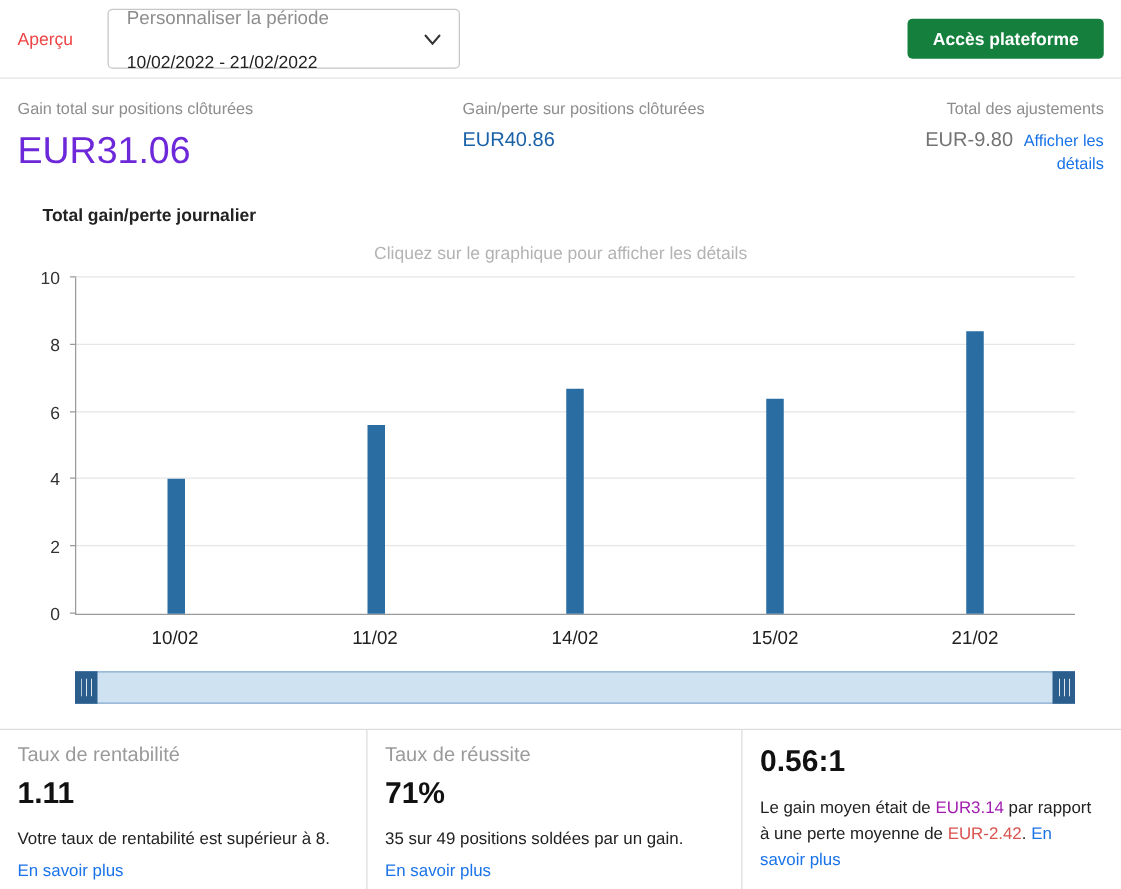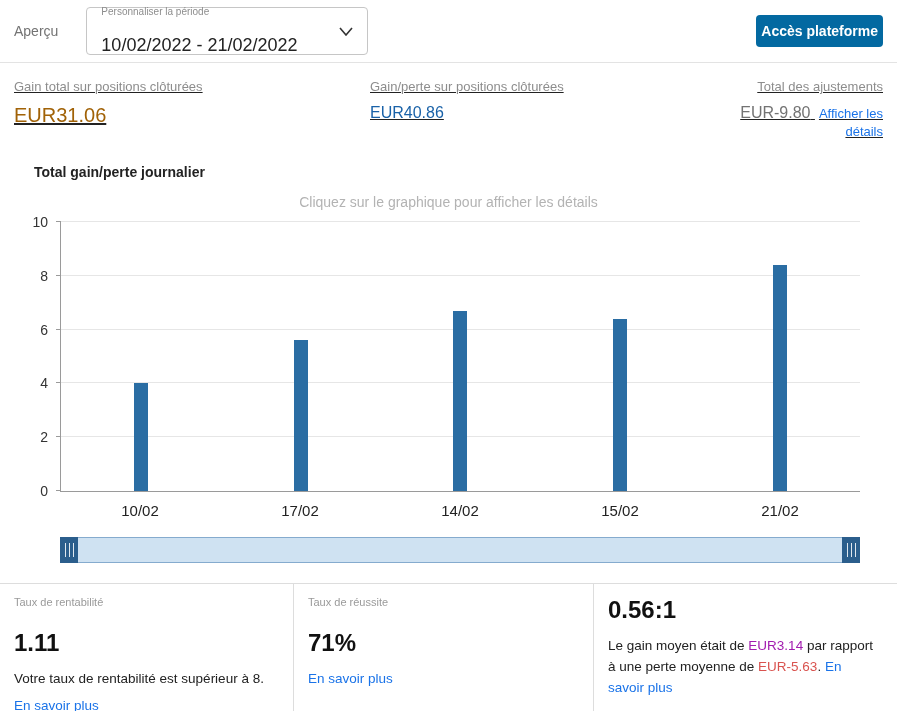--- a/index.html
+++ b/index.html
@@ -12,58 +12,58 @@
   }
 
   
   .header {
     display: flex;
     align-items: center;
     padding: 7px 14px;
     gap: 28px;
     height: 62px;
   }
-  .overview-label { font-size: 14px; color: #737373; }
+  .overview-label { font-size: 14px; color: #ef4444; }
   .period-box {
     display: flex;
     align-items: center;
     justify-content: space-between;
     border: 1px solid #c6c6c6;
     border-radius: 4px;
     padding: 6px 14px;
     width: 282px;
     height: 48px;
     cursor: pointer;
     background: #fff;
   }
-  .period-label { font-size: 10px; color: #8d8d8d; margin-bottom: 18px; }
-  .period-value { font-size: 18px; color: #222; }
+  .period-label { font-size: 15px; color: #8d8d8d; margin-bottom: 18px; }
+  .period-value { font-size: 14px; color: #222; }
   .chevron { width: 14px; height: 9px; margin-left: 8px; }
   .platform-btn {
     margin-left: auto;
-    background: #0369a1;
+    background: #15803d;
     color: #fff;
     font-weight: bold;
     font-size: 14px;
     font-family: "Liberation Sans", sans-serif;
-    padding: 8px 5px;
+    padding: 8px 20px;
     border: none;
     border-radius: 4px;
     cursor: pointer;
     height: 32px;
   }
   .hr { height: 1px; background: #e3e3e3; }
 
   
-  .summary { display: flex; padding: 16px 14px 10px 14px; text-decoration: underline; }
+  .summary { display: flex; padding: 16px 14px 10px 14px; }
   .sum-col1 { width: 356px; }
   .sum-col2 { width: 360px; }
   .sum-col3 { flex: 1; text-align: right; }
   .sum-label { font-size: 13px; color: #8d8d8d; margin-bottom: 10px; }
-  .sum-value-lg { font-size: 20px; color: #a16207; }
+  .sum-value-lg { font-size: 30px; color: #6d28d9; }
   .sum-value-md { font-size: 16px; color: #1a62a8; }
   .sum-value-red { font-size: 16px; color: #737373; }
   .link { color: #1a73e8; text-decoration: none; cursor: pointer; }
   .sum-link { font-size: 13px; margin-left: 4px; text-align: right; }
 
   
   .chart-title { font-size: 14px; font-weight: bold; padding: 14px 14px 0 14px; margin-left: 20px; }
   .chart-hint { text-align: center; color: #b3b3b3; font-size: 14px; margin: 14px 0 12px 0; }
   .plot {
     position: relative;
@@ -133,21 +133,21 @@
     background: repeating-linear-gradient(90deg,
       rgba(255,255,255,.85) 0 1px, transparent 1px 4px);
   }
 
   
   .cards { display: flex; border-top: 1px solid #ddd; margin-top: 20px; min-height: 124px; }
   .card { padding: 12px 16px 12px 14px; }
   .card1 { width: 293px; }
   .card2 { width: 300px; border-left: 1px solid #ddd; }
   .card3 { flex: 1; border-left: 1px solid #ddd; }
-  .card-label { font-size: 11px; color: #9a9a9a; margin-bottom: 21px; }
+  .card-label { font-size: 16px; color: #9a9a9a; margin-bottom: 7px; }
   .card-value { font-size: 24px; font-weight: bold; color: #111; margin-bottom: 12px; }
   .card-desc { font-size: 13.5px; color: #222; line-height: 1.55; margin-bottom: 6px; }
   .card-link { font-size: 13.5px; }
   .amt-blue { color: #a21caf; }
   .amt-red { color: #d9534f; }
 </style>
 </head>
 <body>
 
 <div class="header">
@@ -218,21 +218,21 @@
     </div>
     <div class="band">
       <div class="bar" style="height: 64%; background: rgb(42, 109, 163);"></div>
     </div>
     <div class="band">
       <div class="bar" style="height: 84%; background: rgb(42, 109, 163);"></div>
     </div>
   </div>
 <div class="xlabels" id="xlabels">
     <div class="xlabel">10/02</div>
-    <div class="xlabel">17/02</div>
+    <div class="xlabel">11/02</div>
     <div class="xlabel">14/02</div>
     <div class="xlabel">15/02</div>
     <div class="xlabel">21/02</div>
   </div>
 
 <div class="navigator">
   <div class="nav-handle left"></div>
   <div class="nav-handle right"></div>
 </div>
 
@@ -240,22 +240,23 @@
   <div class="card card1">
     <div class="card-label">Taux de rentabilité</div>
     <div class="card-value">1.11</div>
     <div class="card-desc">Votre taux de rentabilité est supérieur à 8.</div>
     <a class="link card-link">En savoir plus</a>
   </div>
 
   <div class="card card2">
     <div class="card-label">Taux de réussite</div>
     <div class="card-value">71%</div>
+    <div class="card-desc">35 sur 49 positions soldées par un gain.</div>
     <a class="link card-link">En savoir plus</a>
   </div>
 
   <div class="card card3">
     <div class="card-value">0.56:1</div>
     <div class="card-desc">
-      <span>Le gain moyen était de </span><span class="amt-blue">EUR3.14</span><span> par rapport à une perte moyenne de </span><span class="amt-red">EUR-5.63</span><span>. </span><a class="link card-link">En savoir plus</a>
+      <span>Le gain moyen était de </span><span class="amt-blue">EUR3.14</span><span> par rapport à une perte moyenne de </span><span class="amt-red">EUR-2.42</span><span>. </span><a class="link card-link">En savoir plus</a>
     </div>
   </div>
 </div>
 
 </body></html>

